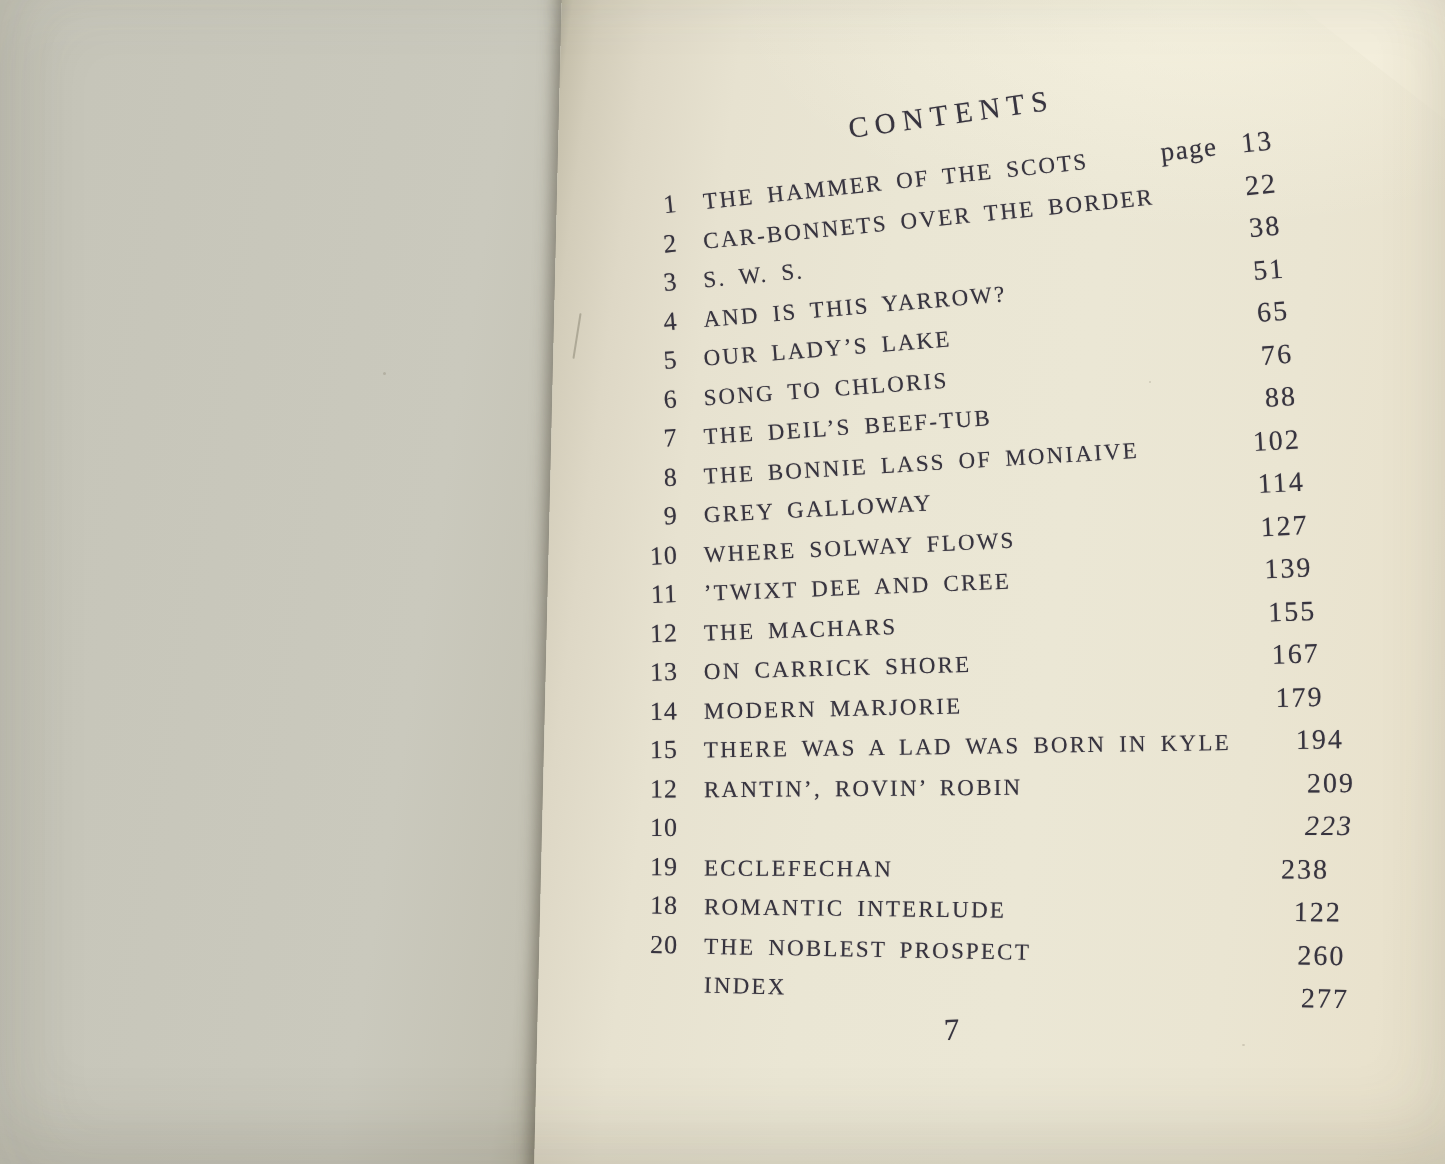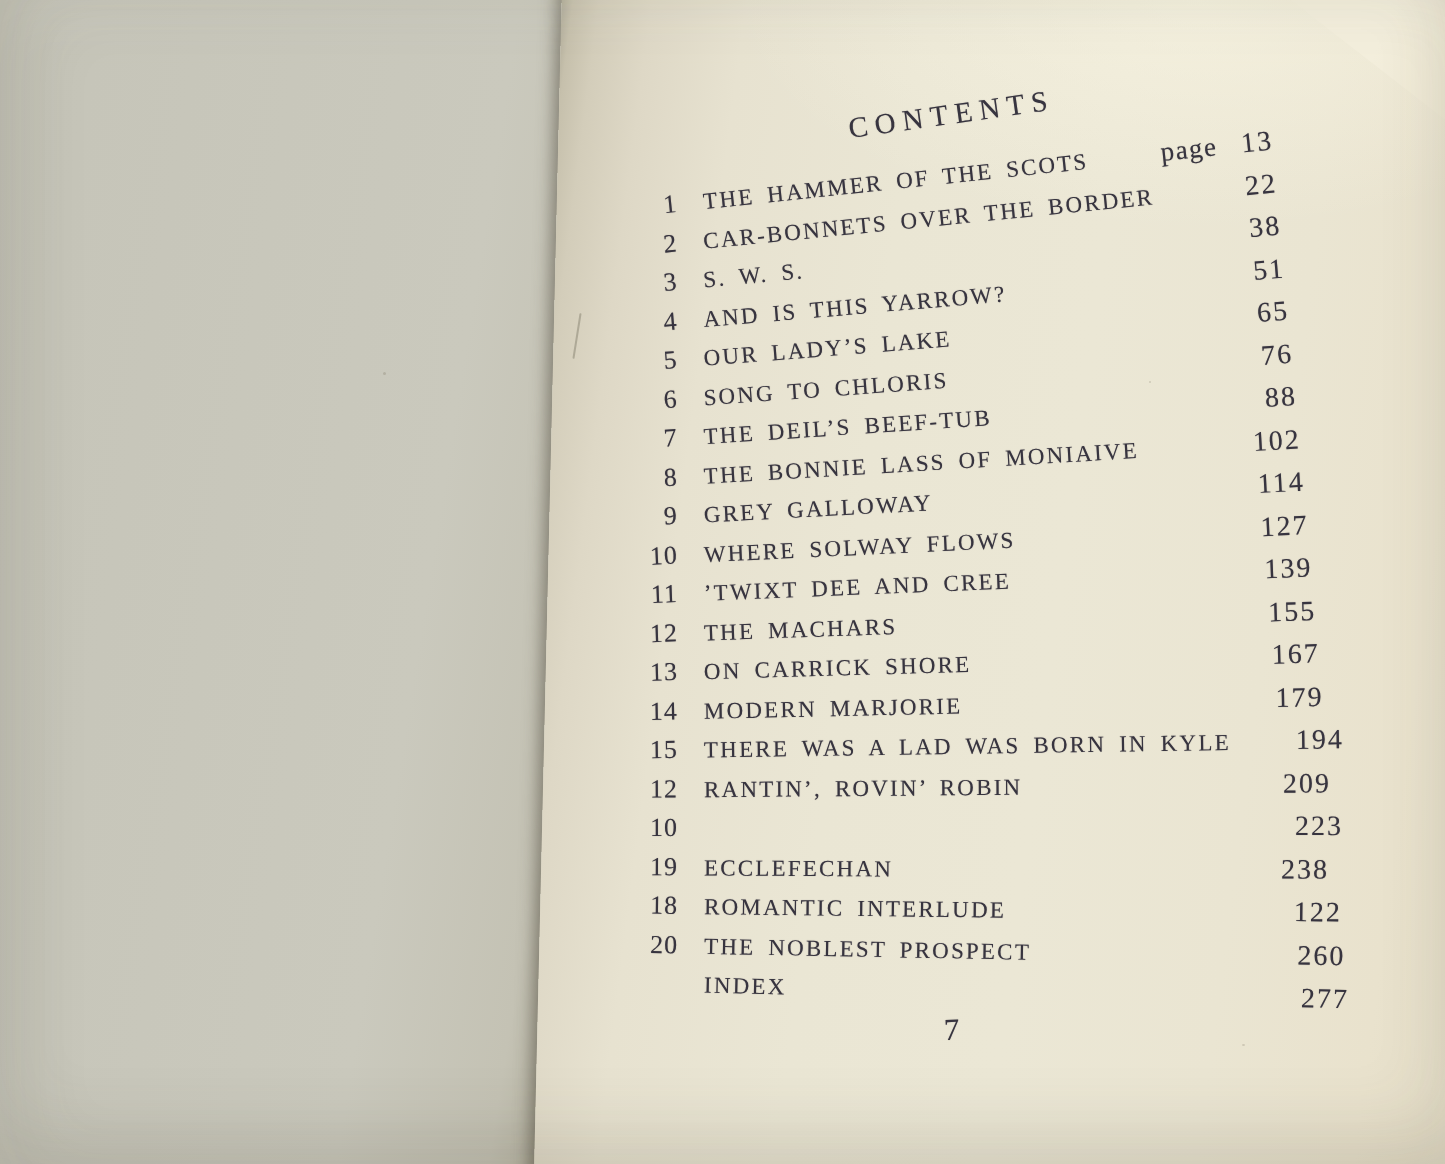--- a/index.html
+++ b/index.html
@@ -283,29 +283,29 @@
     <span class="title">THERE WAS A LAD WAS BORN IN KYLE</span>
     <span class="pagecell" style="margin-right: 11px;">
       
       <span class="pnum">194</span>
     </span>
   </div>
 
   <div class="row" style="transform: rotate(-0.45deg);">
     <span class="num">12</span>
     <span class="title">RANTIN’, ROVIN’ ROBIN</span>
-    <span class="pagecell" style="margin-right: 24px;">
+    <span class="pagecell" style="">
       
       <span class="pnum">209</span>
     </span>
   </div>
 
   <div class="row" style="transform: rotate(-0.08deg);">
     <span class="num">10</span>
-    <span class="pagecell" style="margin-right: 12px;">
+    <span class="pagecell" style="margin-right: 2px; font-style: italic;">
       
       <span class="pnum">223</span>
     </span>
   </div>
 
   <div class="row" style="transform: rotate(0.29deg);">
     <span class="num">19</span>
     <span class="title">ECCLEFECHAN</span>
     <span class="pagecell" style="margin-right: 26px;">
       

